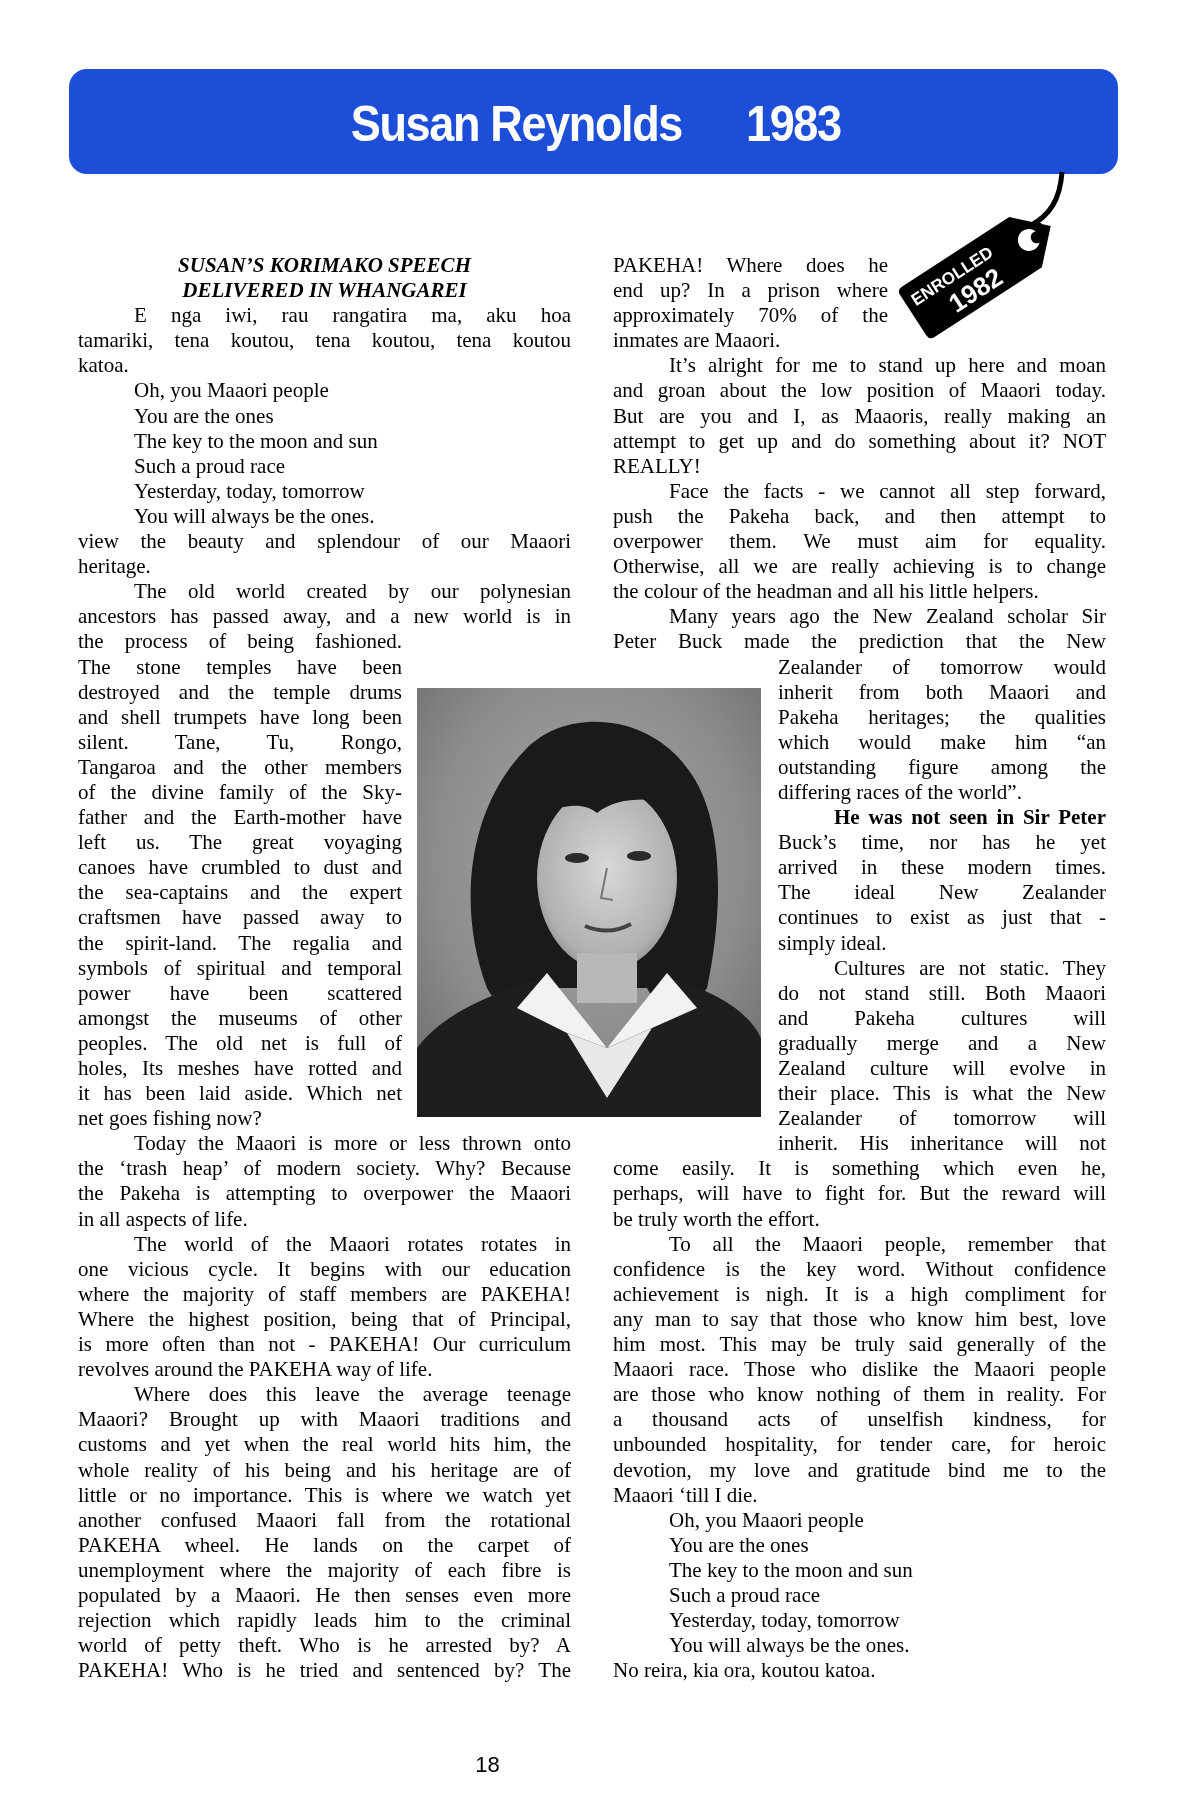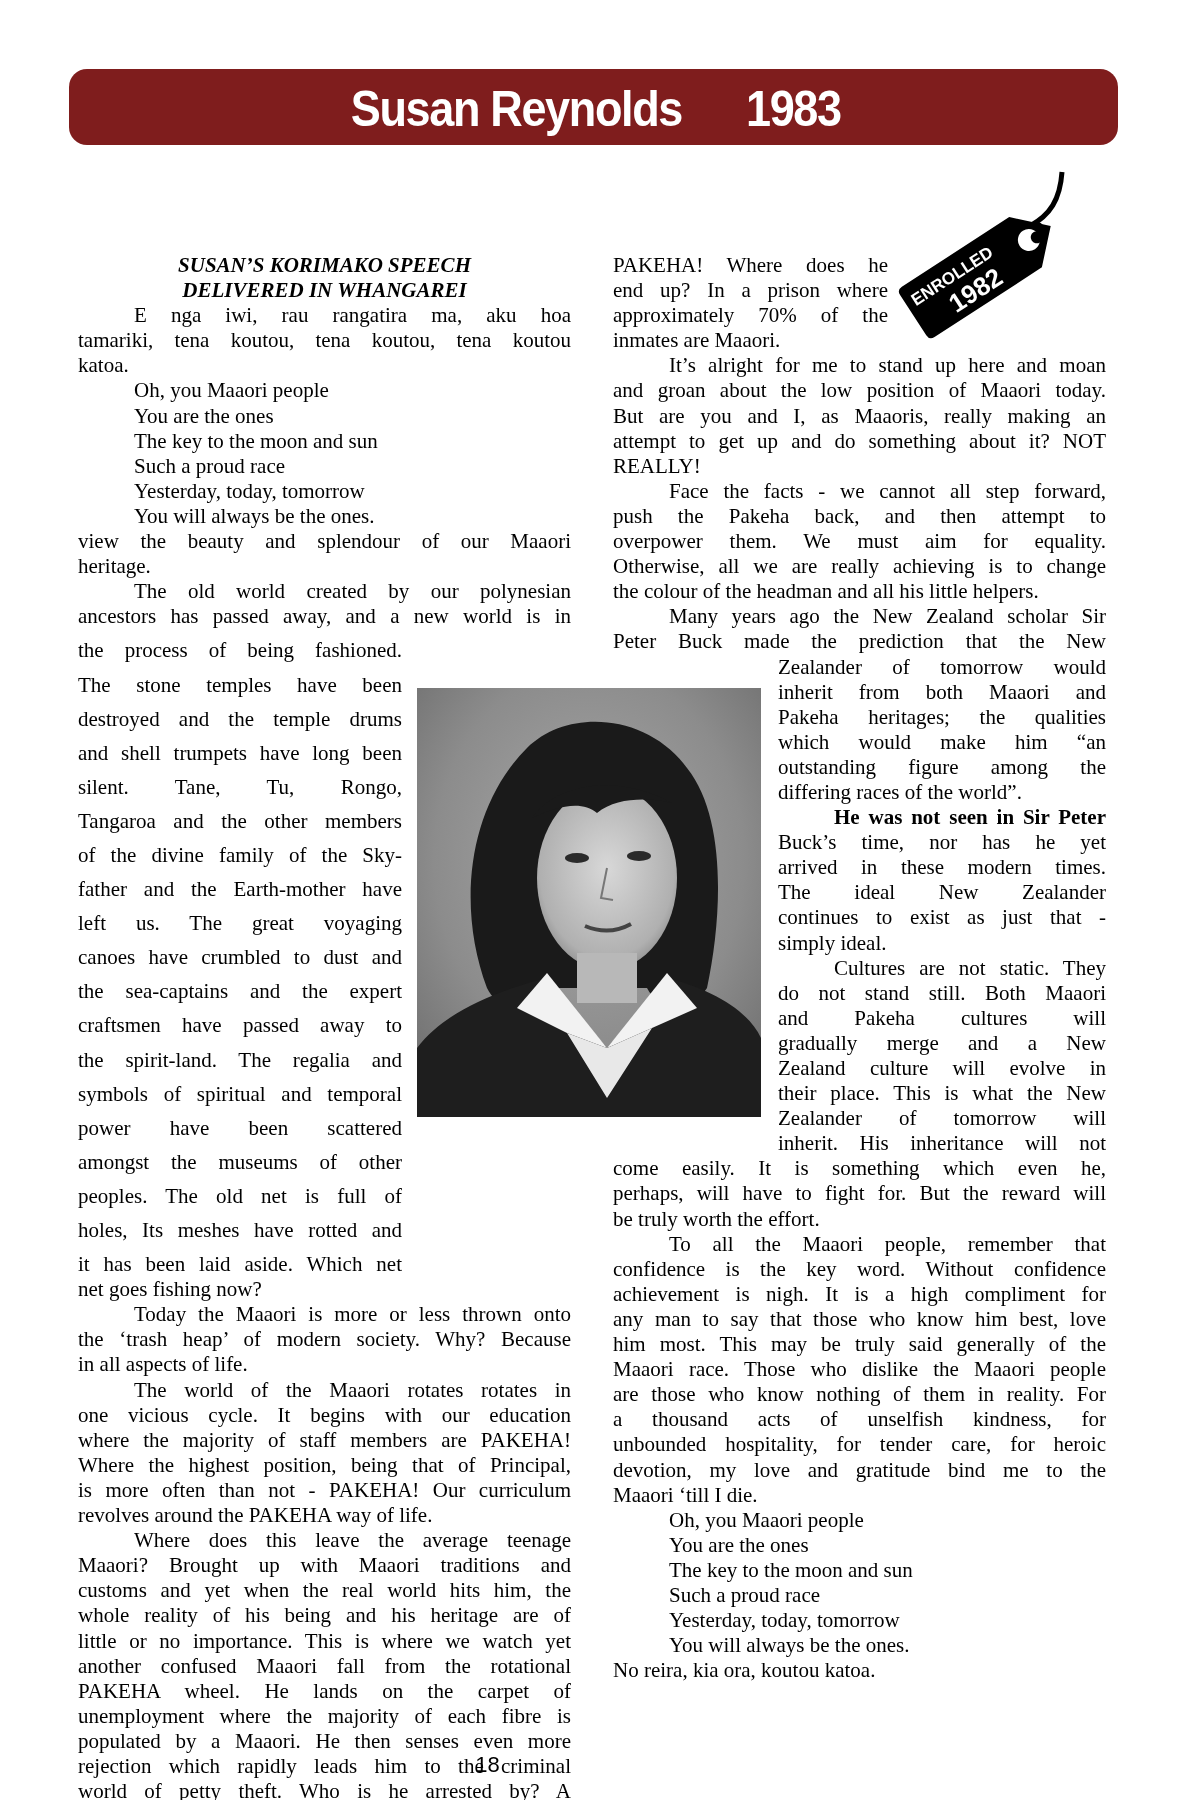--- a/index.html
+++ b/index.html
@@ -1,20 +1,20 @@
 <!DOCTYPE html>
 <html><head>
 <meta charset="utf-8">
 <style>
   html, body { margin: 0; padding: 0; background: #ffffff; }
   body { width: 1181px; height: 1800px; position: relative; overflow: hidden; }
   .page { position: absolute; left: 0; top: 0; width: 1181px; height: 1800px; background: #fff; }
   .header {
-    position: absolute; left: 69px; top: 69px; width: 1049px; height: 76px;
-    background: #7f1d1d; border-radius: 18px;
+    position: absolute; left: 69px; top: 69px; width: 1049px; height: 105px;
+    background: #1d4ed8; border-radius: 18px;
   }
   .header-title {
     position: absolute; left: 0; top: 0; width: 100%; height: 100%;
     display: flex; align-items: center; justify-content: center;
     color: #fff; font-family: "Liberation Sans", sans-serif; font-weight: bold;
     font-size: 50px; letter-spacing: -1.5px;
   }
   .header-title .name { display: inline-block; transform: scaleX(0.9); transform-origin: right center; }
   .header-title .year { display: inline-block; margin-left: 64px; transform: scaleX(0.9); transform-origin: left center; }
   .header-inner { display: flex; align-items: center; margin-left: -22px; margin-top: 4px; }
@@ -22,21 +22,21 @@
   .col {
     position: absolute; font-family: "Liberation Serif", serif; font-size: 21px;
     color: #000;
   }
   .line { height: 25.1px; line-height: 25.1px; white-space: nowrap; overflow: visible; }
   .j { text-align: justify; text-align-last: justify; white-space: normal; overflow: hidden; }
   .ind { padding-left: 56px; }
   .c { text-align: center; font-weight: bold; font-style: italic; }
   .left-col { left: 78px; top: 253px; width: 493px; }
   .right-col { left: 613px; top: 253px; width: 493px; }
-  .narrow-l { width: 324px; margin-top: 9px; }
+  .narrow-l { width: 324px; }
   .narrow-r { margin-left: 165px; width: 328px; }
   .tagzone { width: 275px; }
 
   .photo {
     position: absolute; left: 417px; top: 688px; width: 344px; height: 429px;
     overflow: hidden; background: #8a8a8a;
   }
   .tag {
     position: absolute; left: 880px; top: 160px; width: 230px; height: 180px;
   }
@@ -105,20 +105,21 @@
     <div class="line j narrow-l">the spirit-land. The regalia and</div>
     <div class="line j narrow-l">symbols of spiritual and temporal</div>
     <div class="line j narrow-l">power have been scattered</div>
     <div class="line j narrow-l">amongst the museums of other</div>
     <div class="line j narrow-l">peoples. The old net is full of</div>
     <div class="line j narrow-l">holes, Its meshes have rotted and</div>
     <div class="line j narrow-l">it has been laid aside. Which net</div>
     <div class="line">net goes fishing now?</div>
     <div class="line j ind">Today the Maaori is more or less thrown onto</div>
     <div class="line j">the ‘trash heap’ of modern society. Why? Because</div>
+    <div class="line j">the Pakeha is attempting to overpower the Maaori</div>
     <div class="line">in all aspects of life.</div>
     <div class="line j ind">The world of the Maaori rotates rotates in</div>
     <div class="line j">one vicious cycle. It begins with our education</div>
     <div class="line j">where the majority of staff members are PAKEHA!</div>
     <div class="line j">Where the highest position, being that of Principal,</div>
     <div class="line j">is more often than not - PAKEHA! Our curriculum</div>
     <div class="line">revolves around the PAKEHA way of life.</div>
     <div class="line j ind">Where does this leave the average teenage</div>
     <div class="line j">Maaori? Brought up with Maaori traditions and</div>
     <div class="line j">customs and yet when the real world hits him, the</div>

